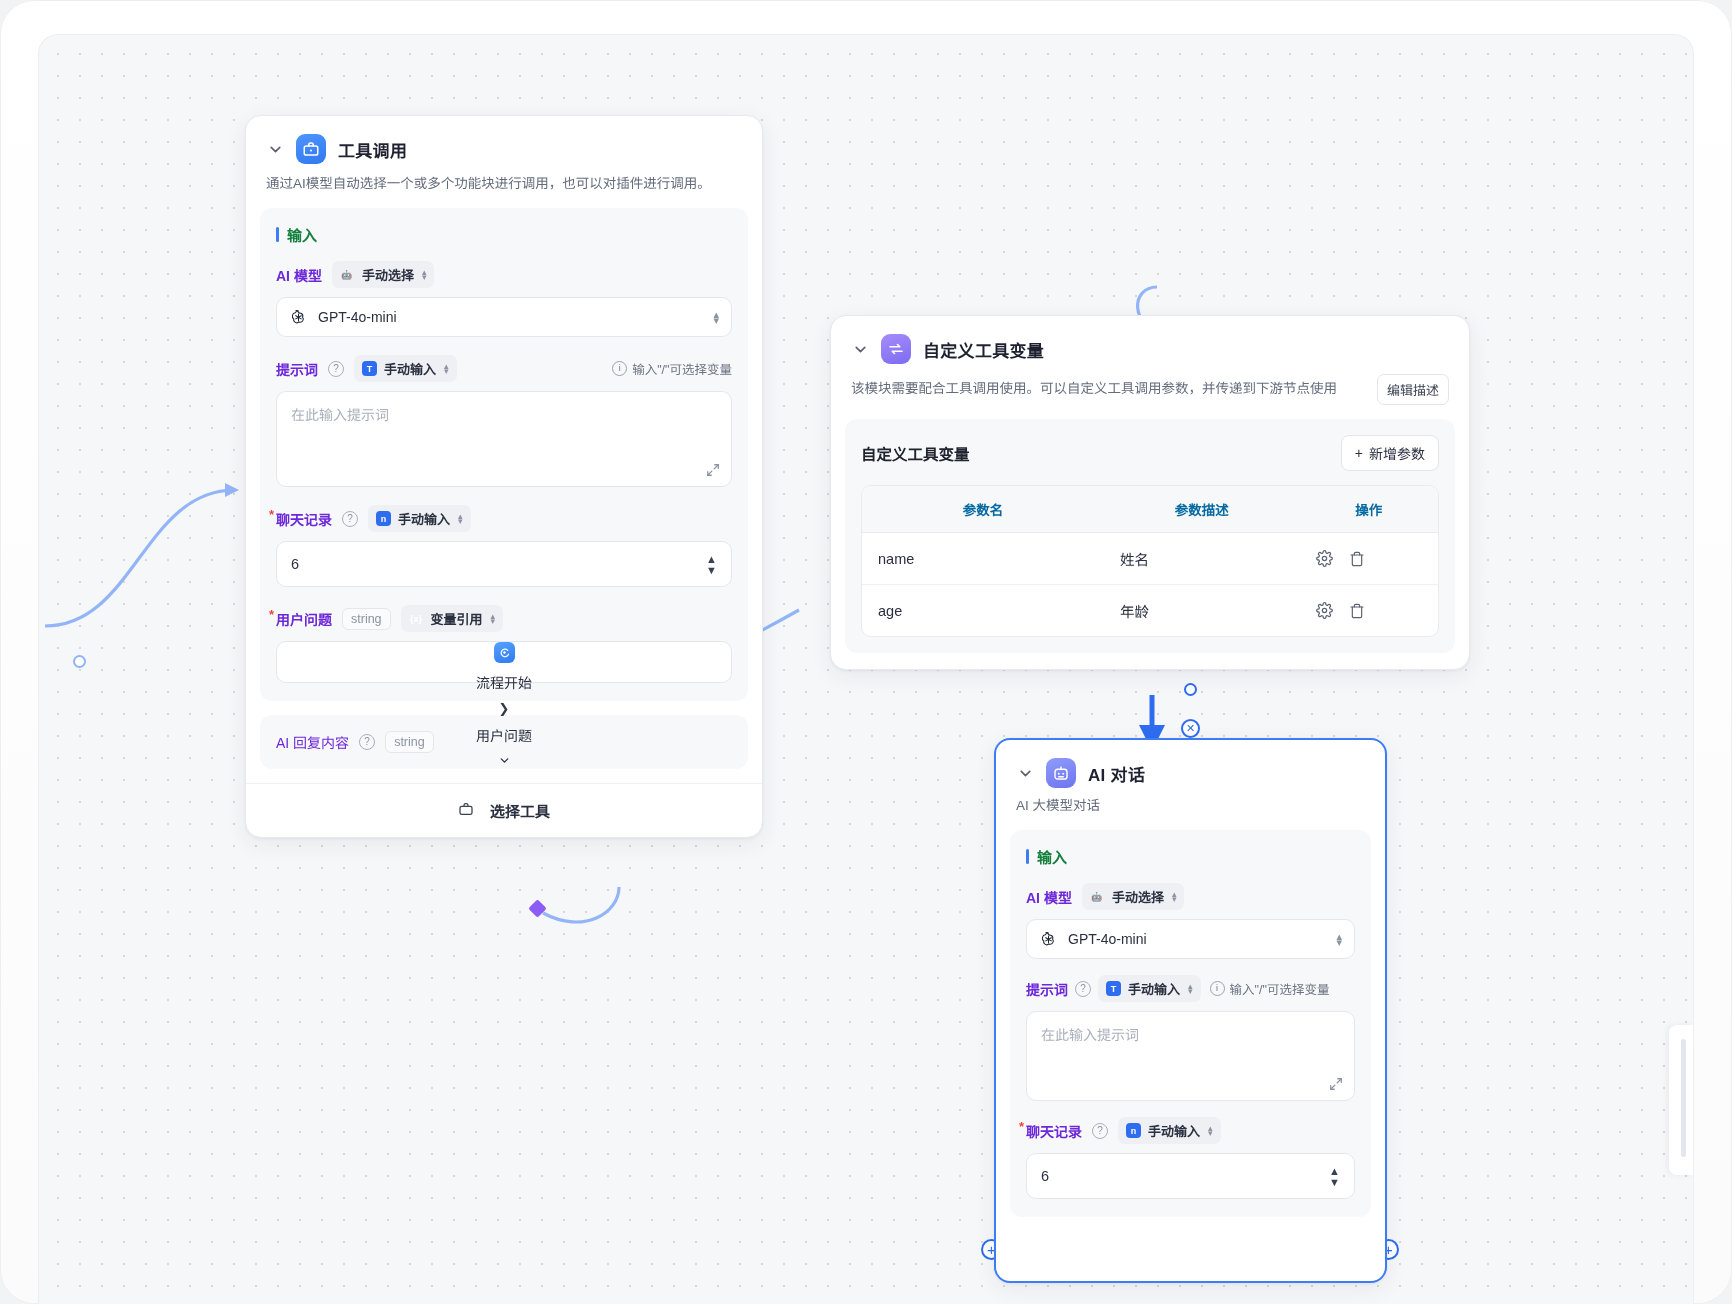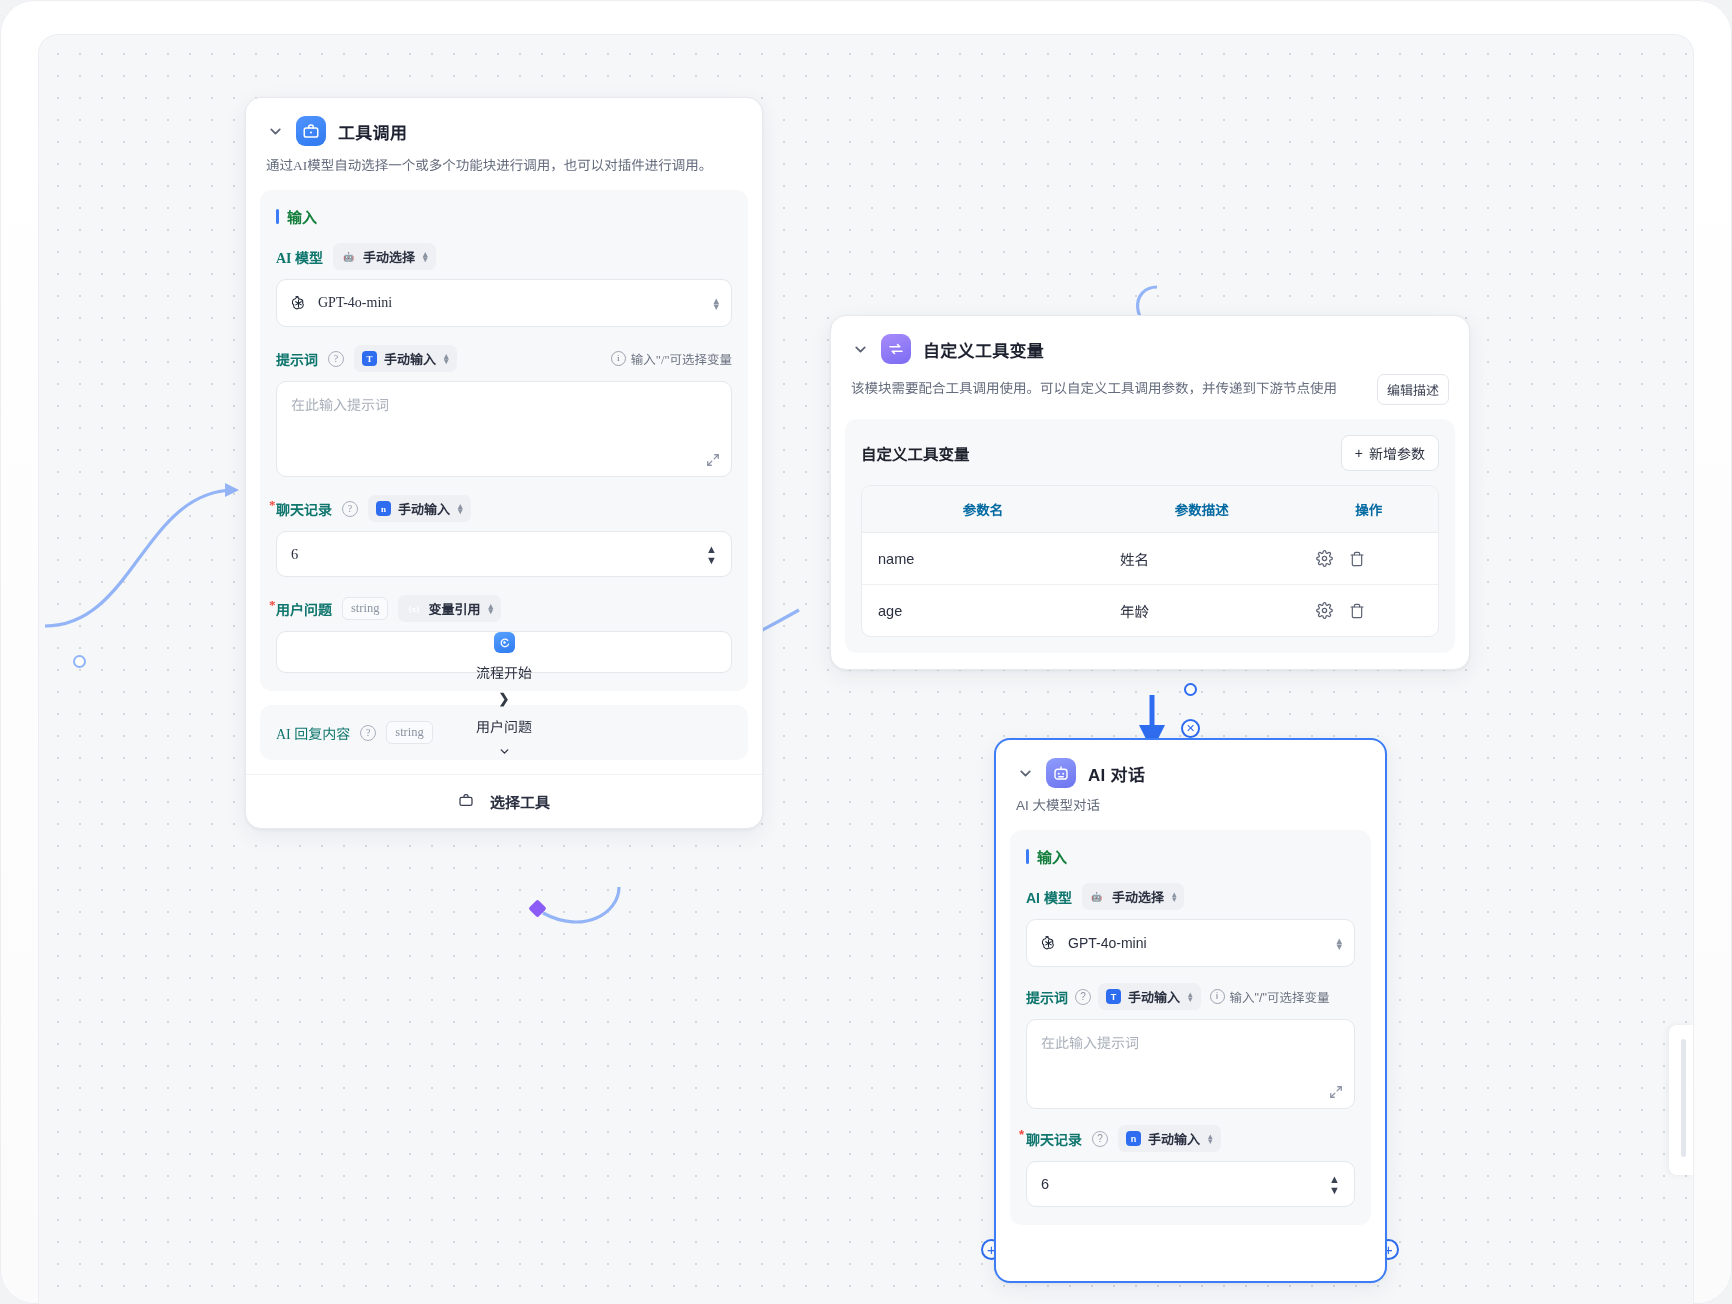--- a/index.html
+++ b/index.html
@@ -70,21 +70,21 @@
     white-space:nowrap;
   }
   .section{
     margin:14px 14px 0 14px;background:#f7f8fa;border-radius:12px;padding:16px 16px 18px 16px;
   }
   .sec-title{
     display:flex;align-items:center;gap:8px;font-size:15px;font-weight:700;color:#15803d;margin-bottom:16px;
   }
   .sec-bar{width:3px;height:15px;background:#3c7cf6;border-radius:2px;display:inline-block;}
   .field-label-row{display:flex;align-items:center;gap:10px;margin-bottom:9px;flex-wrap:wrap;}
-  .flabel{font-size:14px;color:#0f766e;font-weight:600;position:relative;white-space:nowrap;}
+  .flabel{font-size:14px;color:#6d28d9;font-weight:600;position:relative;white-space:nowrap;}
   .req::before{content:"*";color:#f04438;position:absolute;left:-7px;top:-2px;font-size:13px;}
   .qmark{
     width:14px;height:14px;border:1.2px solid #a9b0bd;border-radius:50%;
     font-size:10px;color:#8b93a2;display:inline-flex;align-items:center;justify-content:center;
     line-height:1;flex:none;cursor:pointer;
   }
   .chip{
     display:inline-flex;align-items:center;gap:7px;background:#eef0f4;border-radius:7px;
     padding:4px 8px;font-size:13px;color:#2b3040;font-weight:700;cursor:pointer;white-space:nowrap;
   }
@@ -103,21 +103,21 @@
     padding:3px 8px;font-size:12.5px;color:#8b93a2;
   }
   .hint{
     display:inline-flex;align-items:center;gap:5px;font-size:12.5px;color:#6b7280;margin-left:auto;white-space:nowrap;
   }
   .hint .i{
     width:13px;height:13px;border:1.2px solid #9aa1ae;border-radius:50%;
     display:inline-flex;align-items:center;justify-content:center;font-size:9px;line-height:1;
   }
   .control{
-    background:#fff;border:1px solid #e4e7ec;border-radius:10px;height:48px;
+    background:#fff;border:1px solid #e4e7ec;border-radius:10px;height:40px;
     display:flex;align-items:center;padding:0 12px;gap:10px;font-size:14px;color:#2b3040;cursor:pointer;
     box-sizing:border-box;
   }
   .control .caret{margin-left:auto;color:#8b93a2;font-size:11px;display:flex;flex-direction:column;line-height:6px;}
   .gpt-mark{
     width:19px;height:19px;flex:none;color:#1c2333;
   }
   .textarea{
     background:#fff;border:1px solid #e4e7ec;border-radius:10px;position:relative;
     padding:12px 14px;font-size:14px;color:#aab0bb;box-sizing:border-box;
@@ -226,21 +226,21 @@
         <span>✕</span>
       </div>
       <div class="port solid" style="left:1145px;top:718px;"></div>
       <div class="plus-port" style="left:942px;top:1204px;">
         <span>+</span>
       </div>
       <div class="plus-port" style="left:1339px;top:1204px;">
         <span>+</span>
       </div>
 
-      <div class="node" style="left:206px;top:62px;width:518px;font-family:Liberation Serif, serif;">
+      <div class="node" style="left:206px;top:80px;width:518px;">
         <div class="node-head">
           <div class="node-title-row">
             <span class="chev">
               <svg width="17" height="17" viewBox="0 0 24 24" fill="none" stroke="currentColor" stroke-width="2.4" stroke-linecap="round" stroke-linejoin="round">
                   <polyline points="6 9 12 15 18 9"></polyline>
                 </svg>
             </span>
             <span class="node-icon ic-blue">
               <svg width="18" height="18" viewBox="0 0 24 24" fill="none" stroke="#fff" stroke-width="2" stroke-linecap="round" stroke-linejoin="round">
                   <rect x="3" y="8" width="18" height="12" rx="2.5"></rect>

